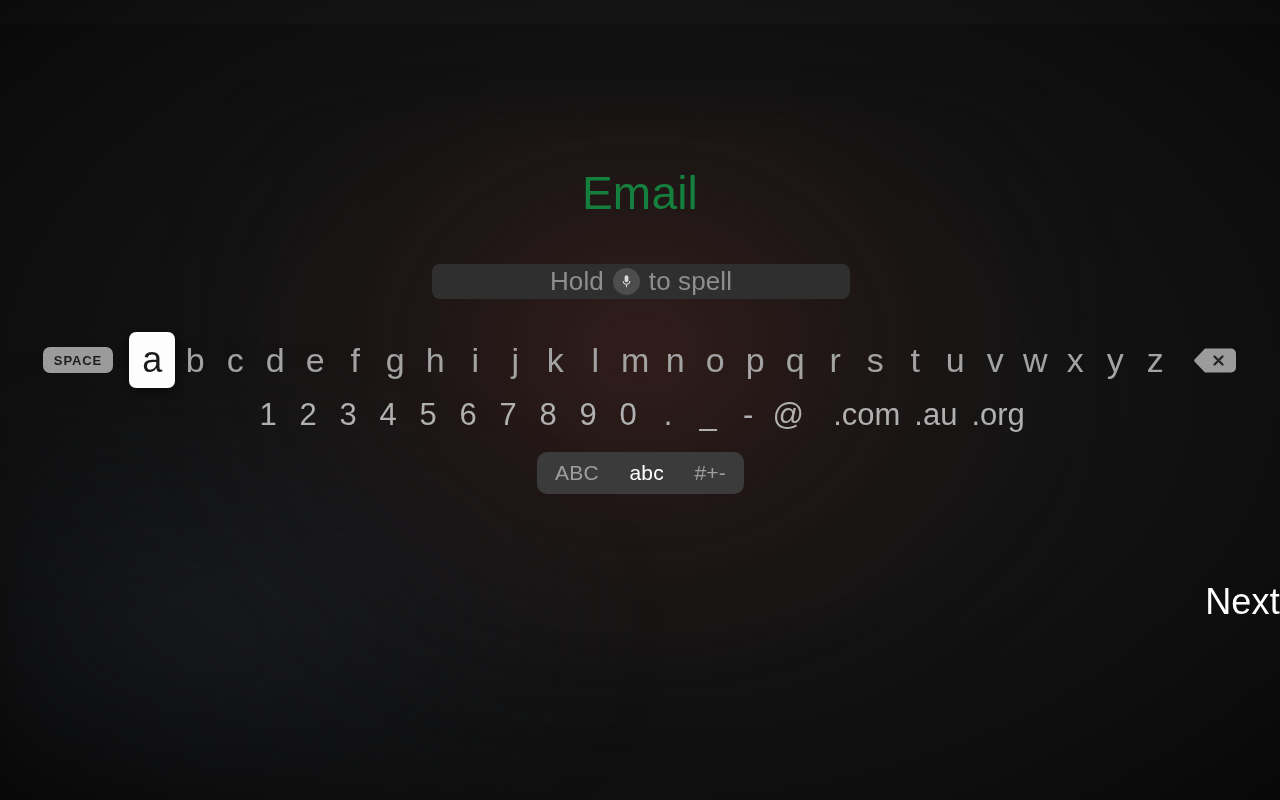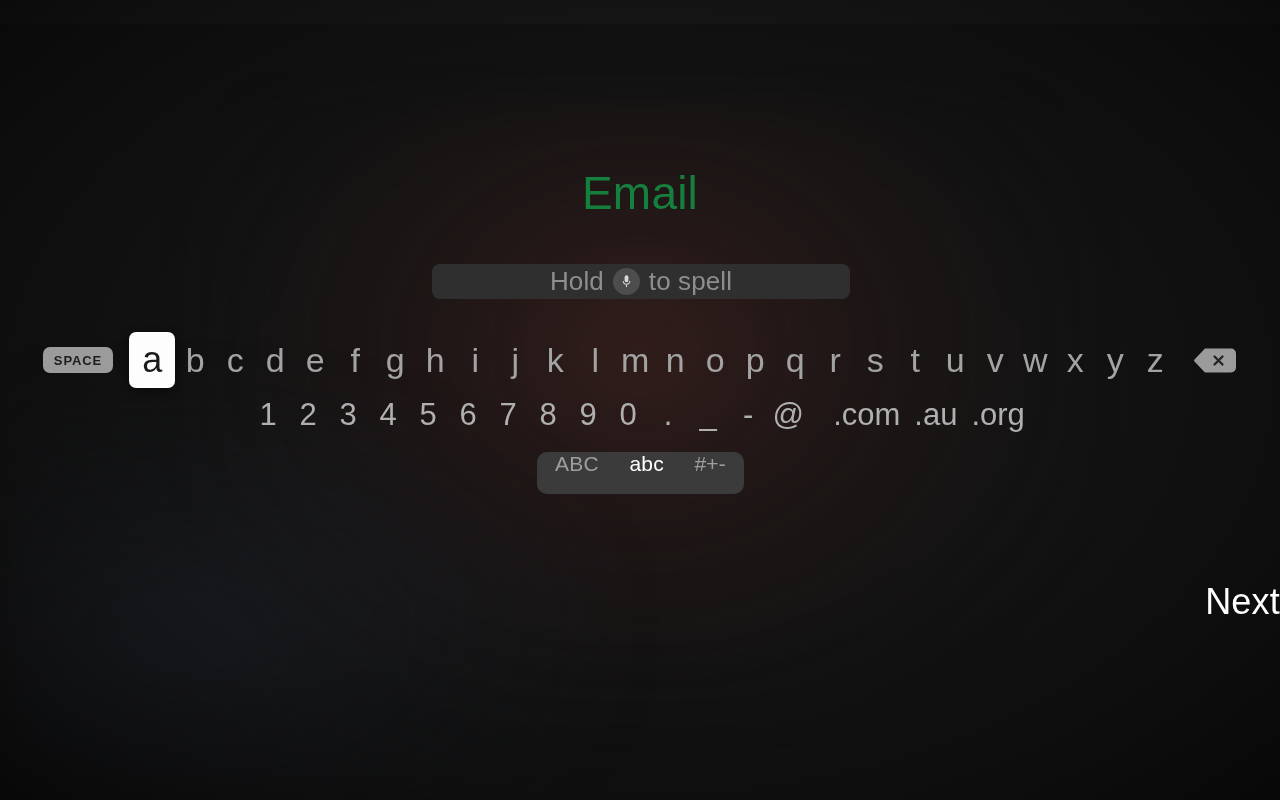--- a/index.html
+++ b/index.html
@@ -201,21 +201,21 @@
   
   .mode-selector {
     position: absolute;
     left: 537px;
     top: 452px;
     width: 207px;
     height: 42px;
     border-radius: 10px;
     background: #3b3b3b;
     display: flex;
-    align-items: flex-start;
+    align-items: center;
     justify-content: space-between;
     padding: 0 18px;
   }
   .mode-option {
     font-size: 21px;
     color: #9e9e9e;
     letter-spacing: 0.2px;
     user-select: none;
   }
   .mode-option.active { color: #ffffff; }

